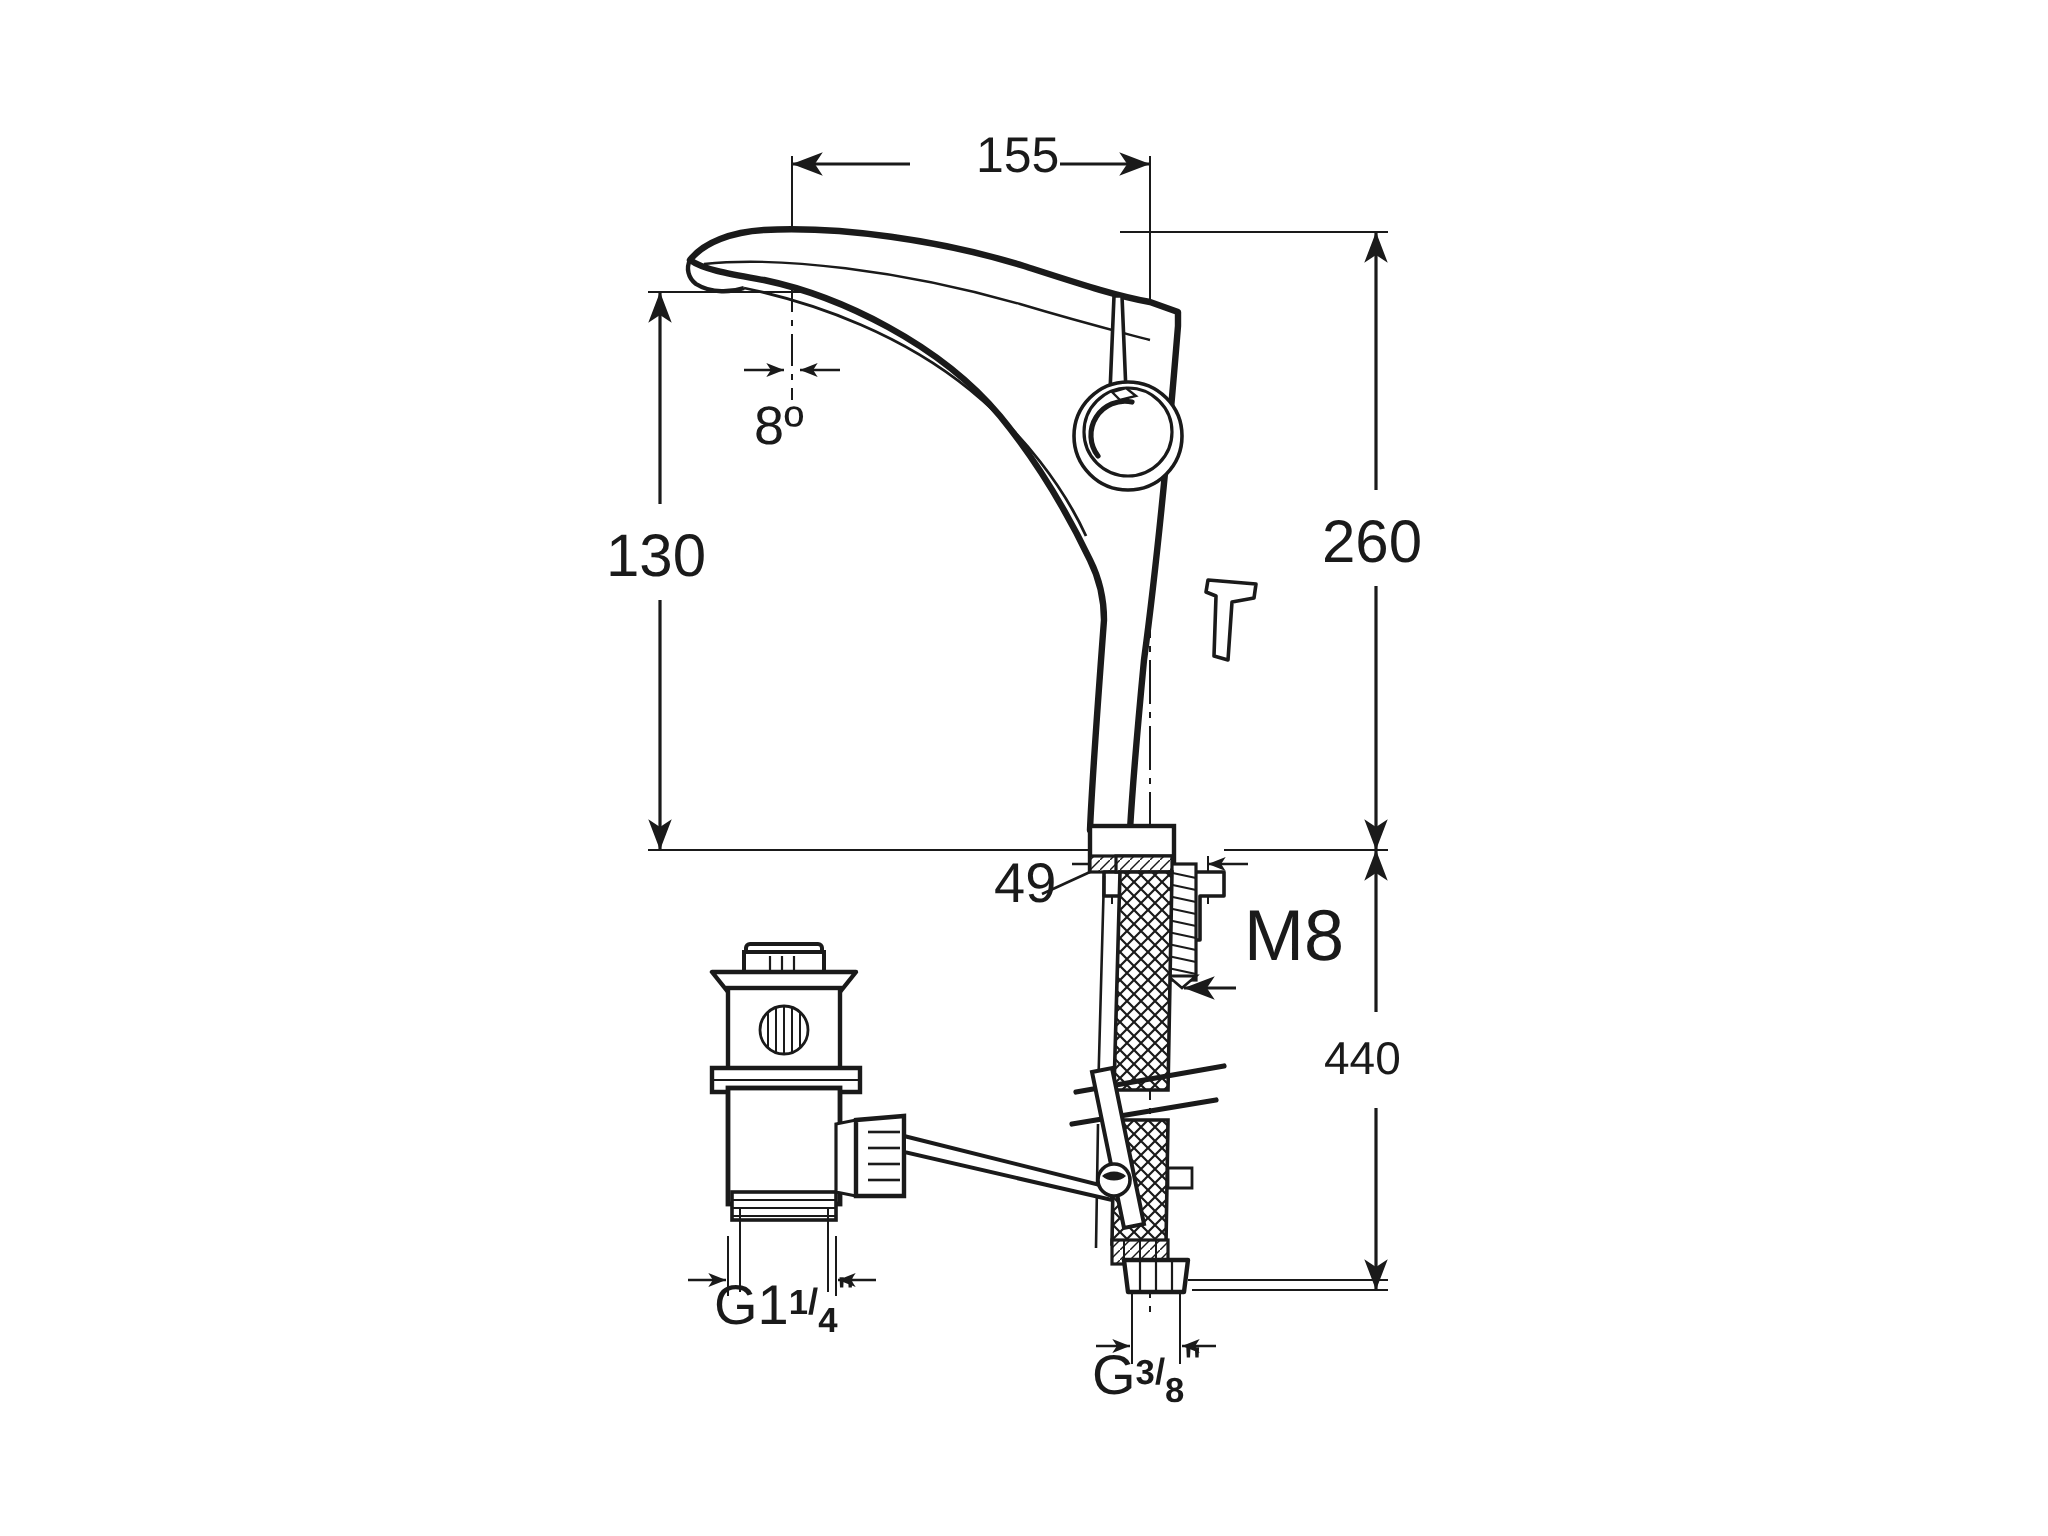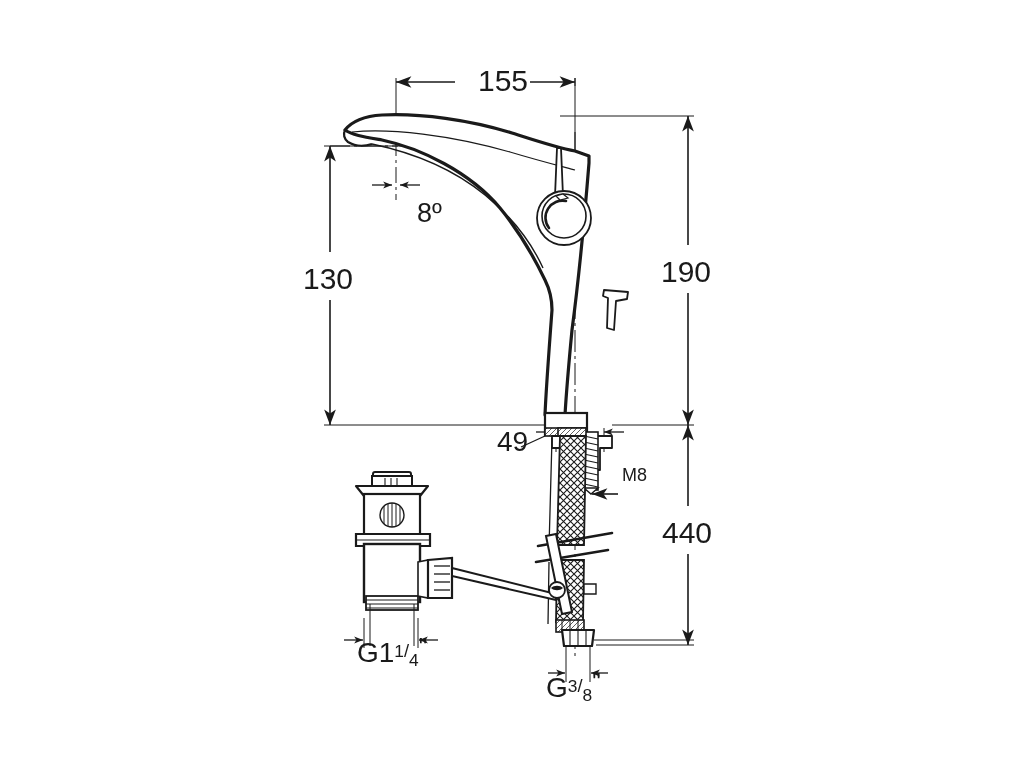--- a/index.html
+++ b/index.html
@@ -22,34 +22,35 @@
     width: 1024px;
     height: 768px;
   }
   .dim-label {
     position: absolute;
     color: #1a1a1a;
     font-family: "Liberation Sans", sans-serif;
     white-space: nowrap;
     line-height: 1;
   }
-  .d-155 { left: 478px; top: 66px;  font-size: 30px; }
-  .d-8deg{ left: 377px; top: 200px; font-size: 27px; margin-left: 40px; }
+  .d-155 { left: 488px; top: 66px;  font-size: 25px; }
+  .d-8deg{ left: 377px; top: 200px; font-size: 27px; }
   .d-240 { left: 303px; top: 264px; font-size: 30px; }
   .d-260 { left: 661px; top: 257px; font-size: 30px; }
   .d-49  { left: 497px; top: 428px; font-size: 28px; }
-  .d-m8  { left: 622px; top: 466px; font-size: 18px; }
-  .d-440 { left: 662px; top: 518px; font-size: 30px; }
+  .d-m8  { left: 622px; top: 450px; font-size: 36px; }
+  .d-440 { left: 662px; top: 518px; font-size: 23px; }
   .d-g114{ left: 357px; top: 639px; font-size: 28px; }
   .d-g38 { left: 546px; top: 674px; font-size: 28px; }
   .frac {
     display: inline-block;
     font-size: 0.62em;
     position: relative;
     top: -0.30em;
+    font-weight: bold;
   }
   .frac .den {
     position: relative;
     top: 0.52em;
     font-size: 1em;
   }
   .frac .bar { font-size: 1.05em; }
   .inch { position: relative; top: -0.30em; font-size: 0.85em; }
 </style>
 </head>
@@ -298,21 +299,21 @@
     </g>
 
   </svg>
 
   <div class="dim-label d-155">155</div>
 
   <div class="dim-label d-8deg">8º</div>
 
   <div class="dim-label d-240">130</div>
 
-  <div class="dim-label d-260">190</div>
+  <div class="dim-label d-260">260</div>
 
   <div class="dim-label d-49">49</div>
 
   <div class="dim-label d-m8">M8</div>
 
   <div class="dim-label d-440">440</div>
 
   <div class="dim-label d-g114"><span>G1</span><span class="frac"><span>1</span><span class="bar">/</span><span class="den">4</span></span><span class="inch">"</span></div>
 
   <div class="dim-label d-g38"><span>G</span><span class="frac"><span>3</span><span class="bar">/</span><span class="den">8</span></span><span class="inch">"</span></div>

